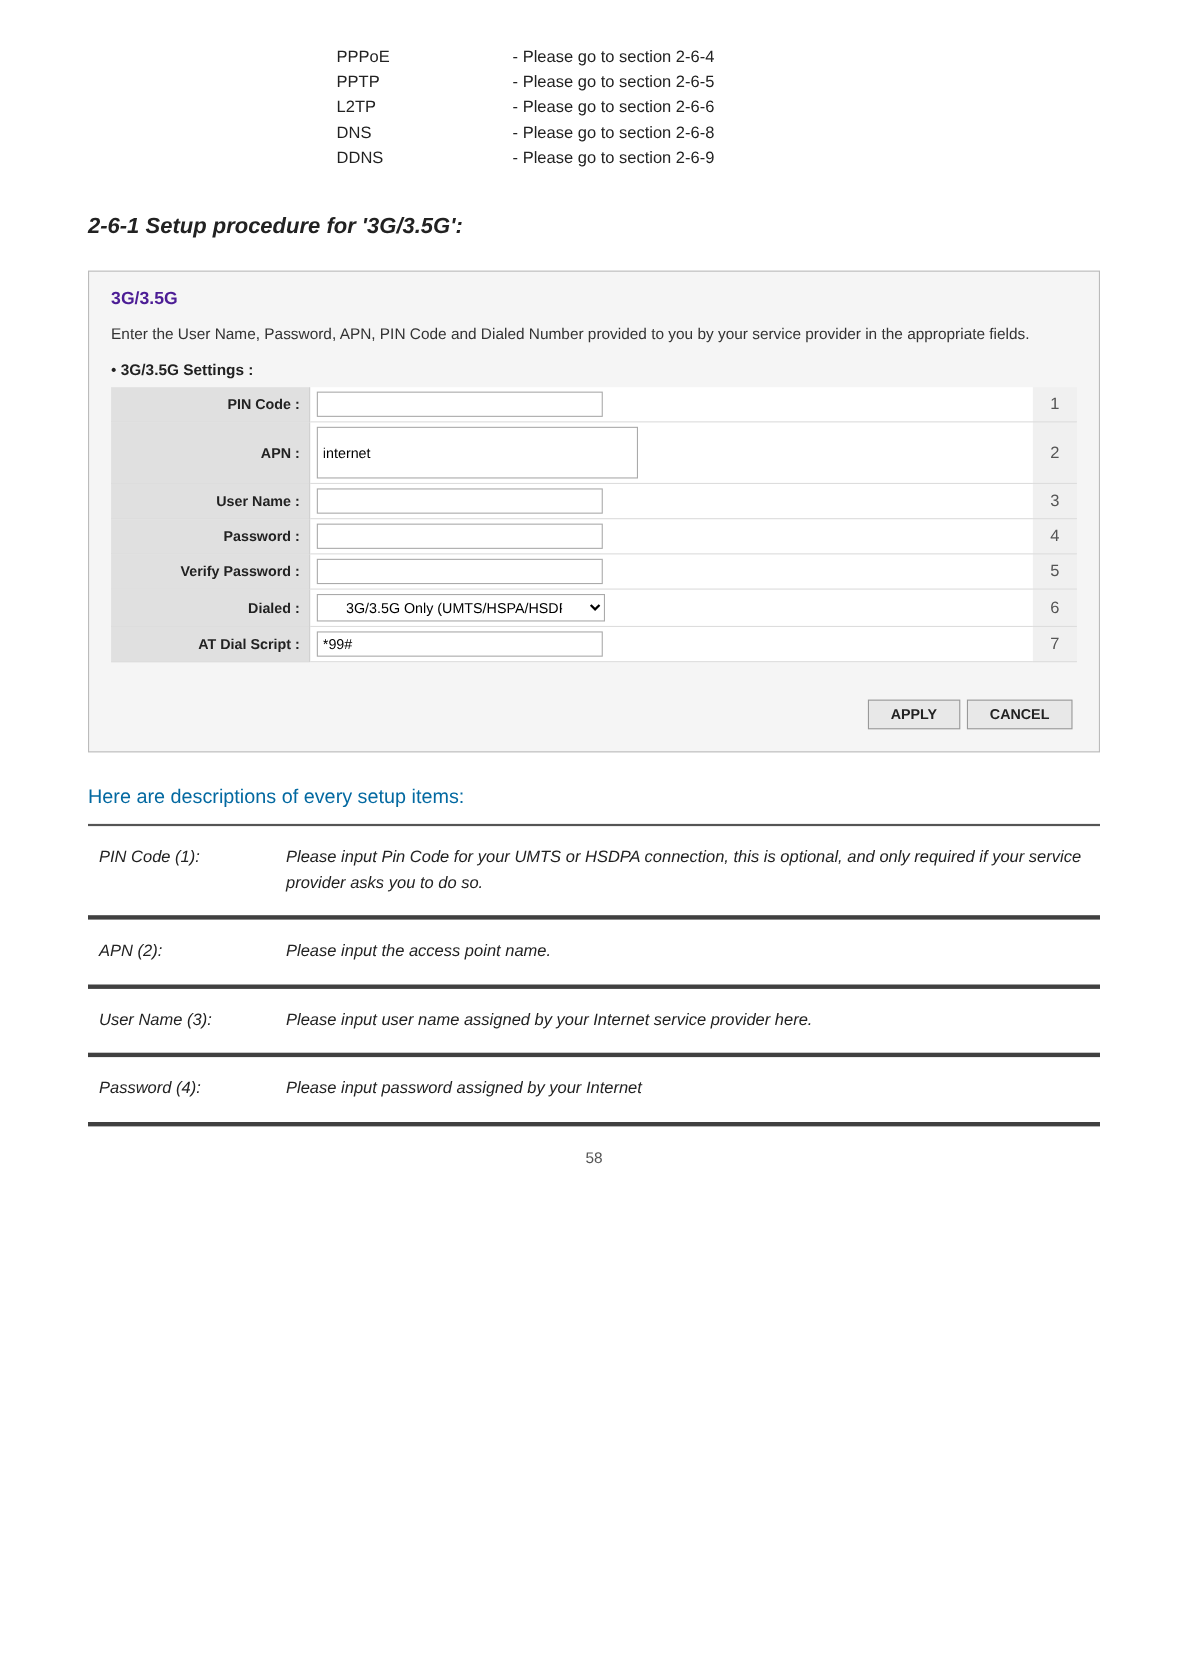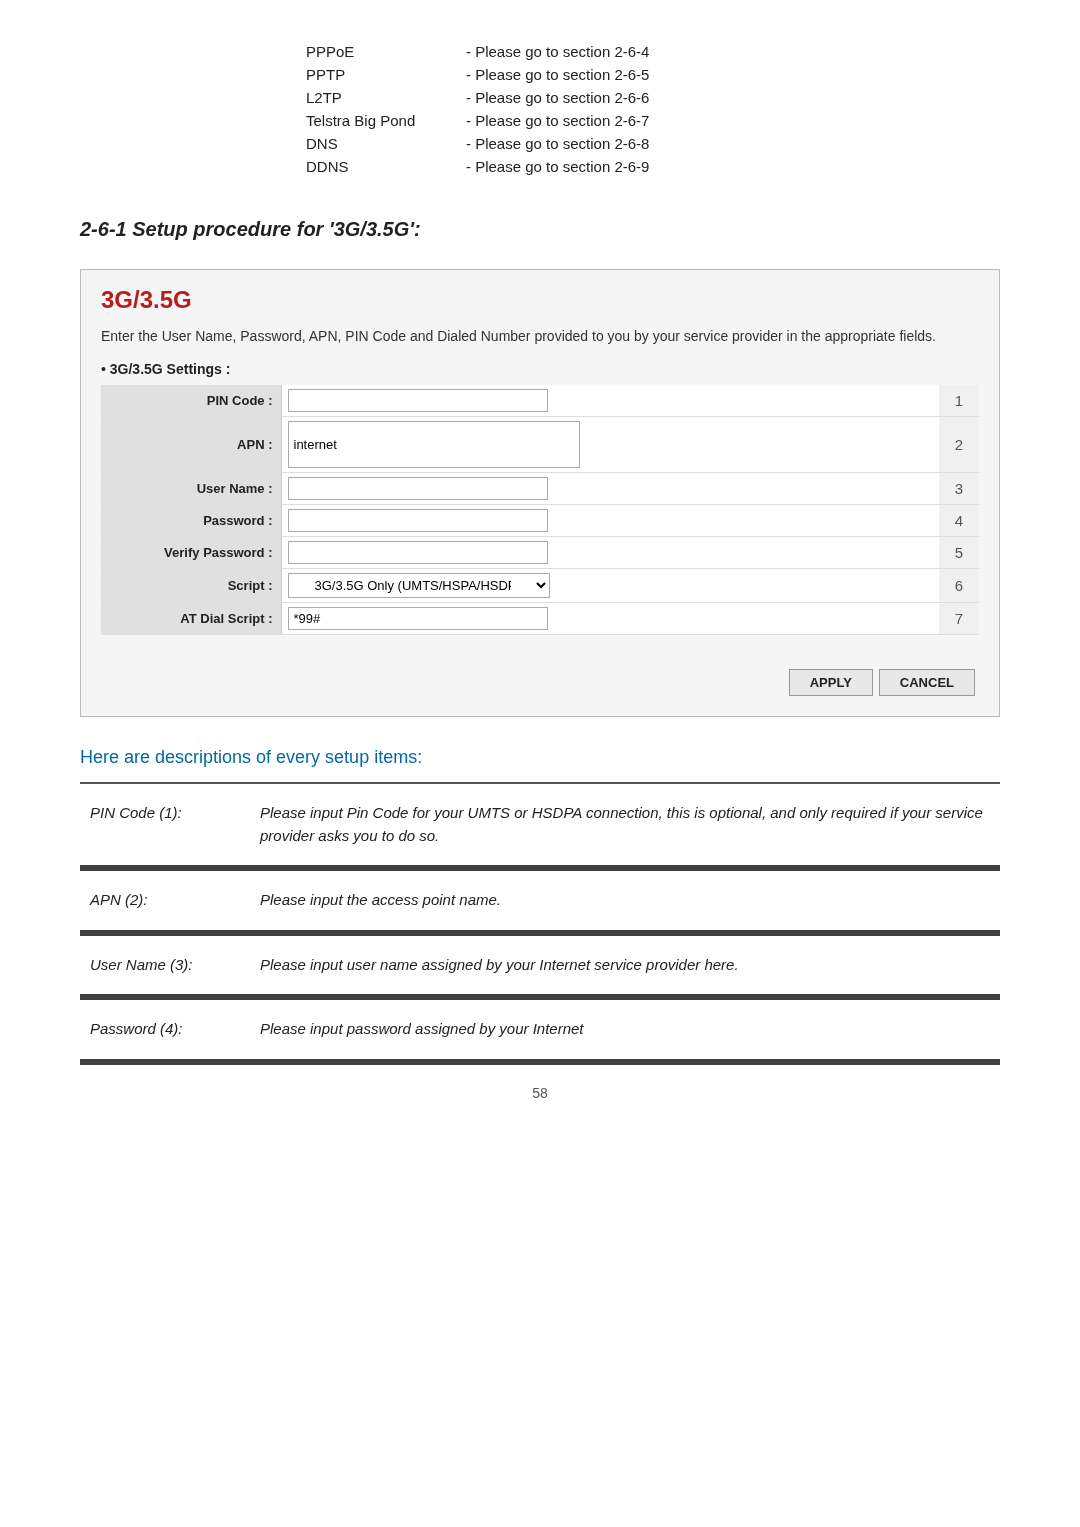--- a/index.html
+++ b/index.html
@@ -44,23 +44,23 @@
     }
 
     .panel {
       border: 1px solid #bbb;
       background: #f5f5f5;
       padding: 16px 20px 16px 20px;
       margin-bottom: 30px;
     }
 
     .panel-title {
-      font-size: 24px;
-      font-weight: bold;
-      color: #b91c1c;
+      font-size: 16px;
+      font-weight: bold;
+      color: #4c1d95;
       margin-bottom: 12px;
     }
 
     .panel-desc {
       font-size: 14px;
       color: #333;
       margin-bottom: 14px;
       line-height: 1.5;
     }
 
@@ -149,21 +149,21 @@
       margin-bottom: 14px;
     }
 
     .desc-table {
       width: 100%;
       border-collapse: collapse;
       border-top: 2px solid #555;
     }
 
     .desc-table tr {
-      border-bottom: 6px solid #404040;
+      border-bottom: 4px solid #404040;
     }
 
     .desc-table td {
       padding: 18px 10px;
       vertical-align: top;
       font-style: italic;
       font-size: 15px;
       color: #222;
       line-height: 1.5;
     }
@@ -195,24 +195,20 @@
           <td>PPPoE</td>
           <td>- Please go to section 2-6-4</td>
         </tr>
         <tr>
           <td>PPTP</td>
           <td>- Please go to section 2-6-5</td>
         </tr>
         <tr>
           <td>L2TP</td>
           <td>- Please go to section 2-6-6</td>
-        </tr>
-        <tr>
-          <td>Telstra Big Pond</td>
-          <td>- Please go to section 2-6-7</td>
         </tr>
         <tr>
           <td>DNS</td>
           <td>- Please go to section 2-6-8</td>
         </tr>
         <tr>
           <td>DDNS</td>
           <td>- Please go to section 2-6-9</td>
         </tr>
       </tbody>
@@ -250,21 +246,21 @@
       <td class="num-cell">4</td>
     </tr>
         <tr>
       <td class="label-cell">Verify Password :</td>
       <td class="input-cell"><input type="password" value="" style="width: 260px; border: 1px solid rgb(170, 170, 170); padding: 3px 5px; font-size: 13px;"></td>
       <td class="num-cell">5</td>
     </tr>
       </tbody>
     <tbody>
         <tr>
-      <td class="label-cell">Script :</td>
+      <td class="label-cell">Dialed :</td>
       <td class="input-cell">
         <select id="service-select"><option value="3G/3.5G Only (UMTS/HSPA/HSDPA)">3G/3.5G Only (UMTS/HSPA/HSDPA)</option><option value="2G Only">2G Only</option><option value="3G/3.5G Preferred">3G/3.5G Preferred</option><option value="2G Preferred">2G Preferred</option></select>
       </td>
       <td class="num-cell">6</td>
     </tr>
     <tr>
       <td class="label-cell">AT Dial Script :</td>
       <td class="input-cell">
         <input type="text" id="at-dial-input" value="*99#" style="">
       </td>

